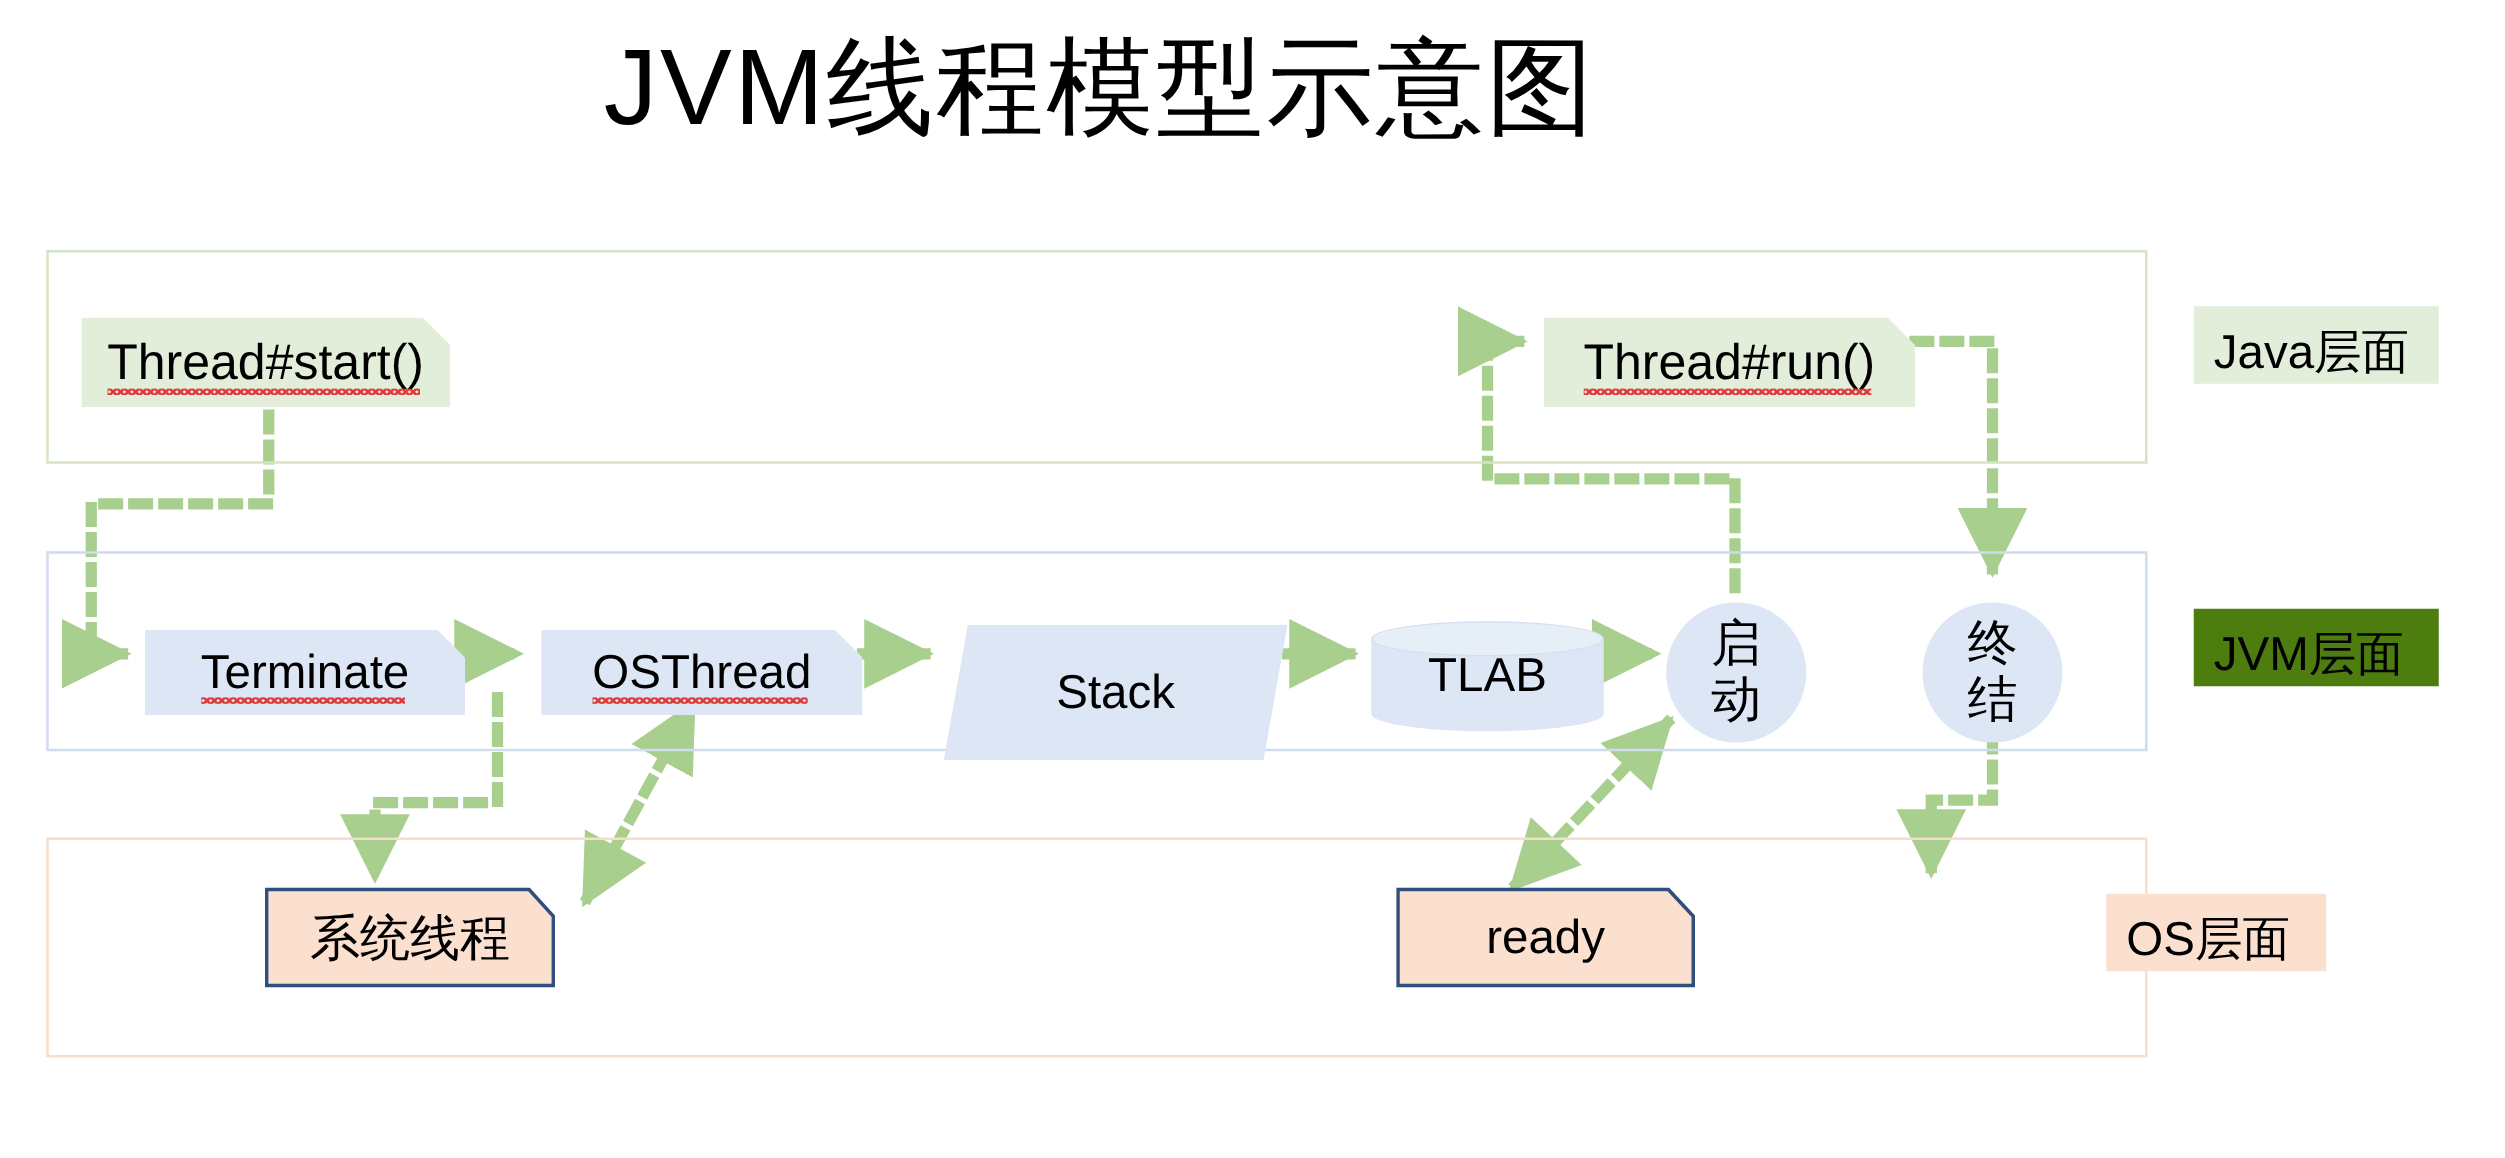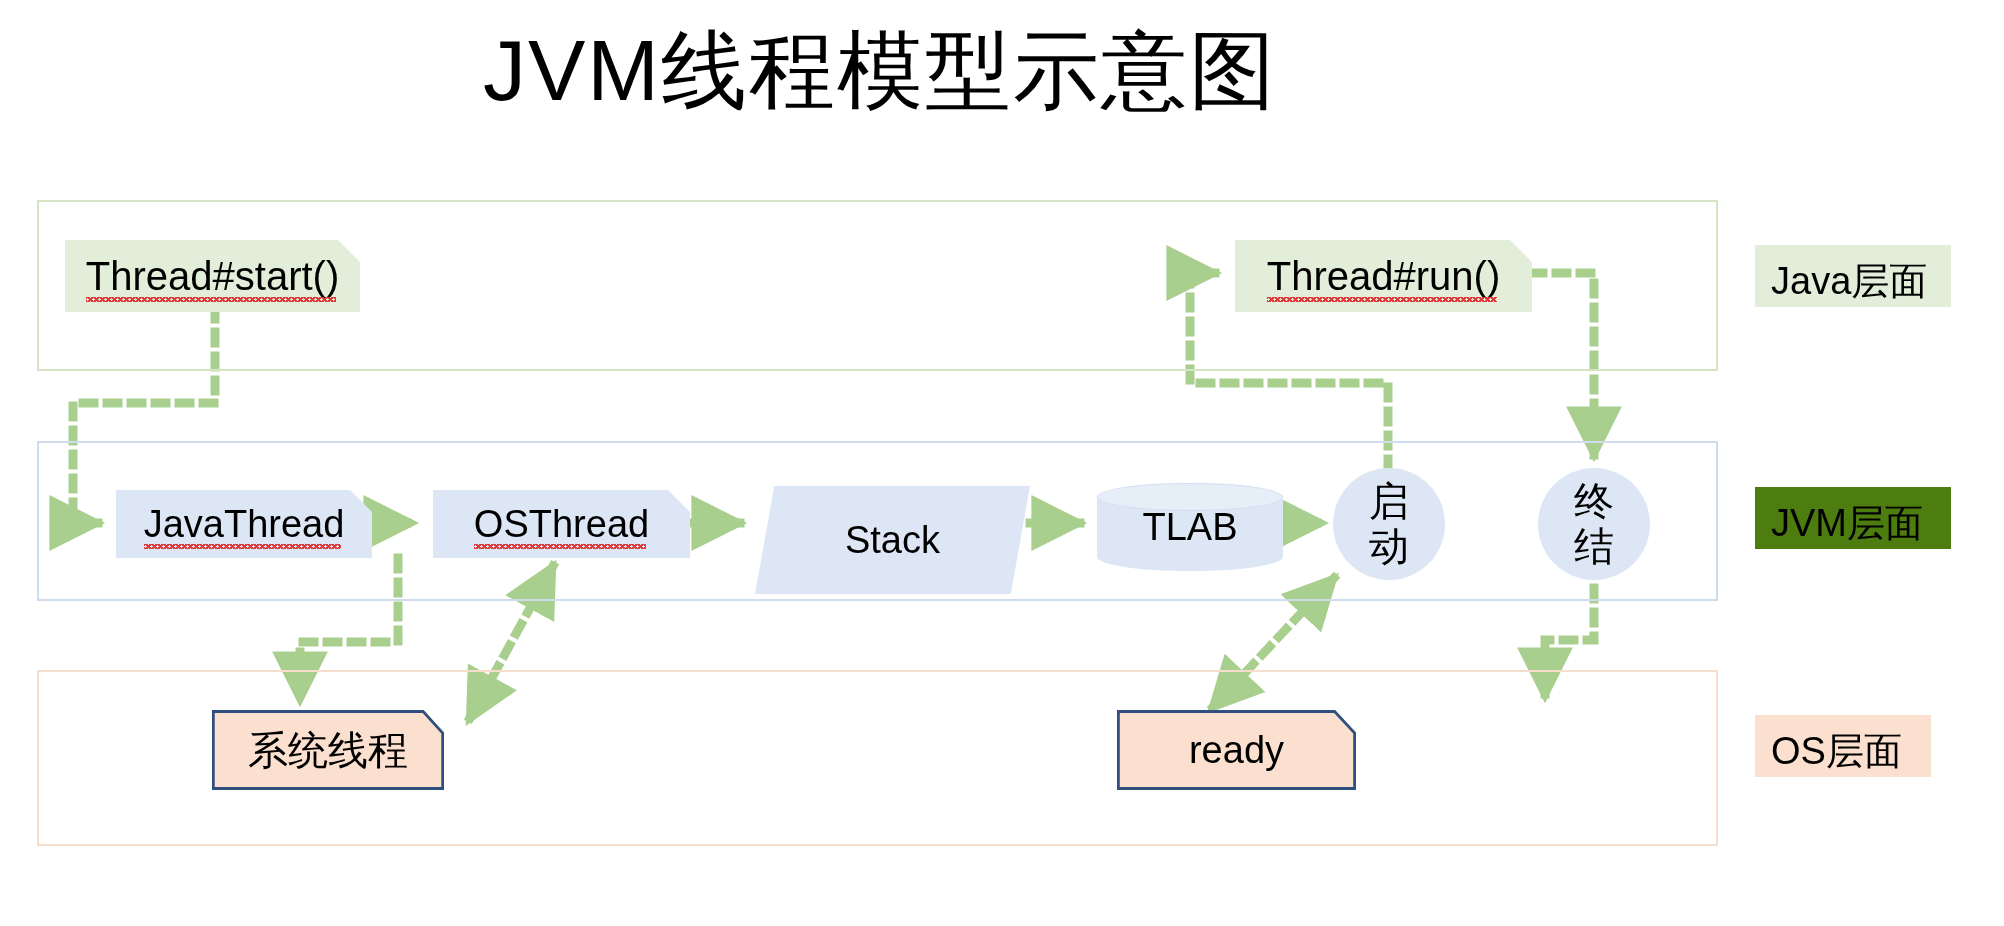--- a/index.html
+++ b/index.html
@@ -16,21 +16,21 @@
   #edges{position:absolute;left:0;top:0;width:2004px;height:926px;pointer-events:none;}
 
   
   .band{position:absolute;box-sizing:border-box;border:2px solid #cfe0bd;background:transparent;}
   .band.java{left:37px;top:200px;width:1681px;height:171px;border-color:#d5e5c3;}
   .band.jvm {left:37px;top:441px;width:1681px;height:160px;border-color:#cfdcee;}
   .band.os  {left:37px;top:670px;width:1681px;height:176px;border-color:#f6ddcc;}
 
   
   .node{position:absolute;box-sizing:border-box;display:flex;align-items:center;
-        justify-content:center;text-align:center;}
+        justify-content:center;text-align:center;margin-top:14px;}
   .node .lbl{position:relative;z-index:3;line-height:1.12;}
 
   
   .note-green{background:#e2eed9;}
   .note-green, .note-blue{
     -webkit-clip-path:polygon(0 0, calc(100% - 22px) 0, 100% 22px, 100% 100%, 0 100%);
     clip-path:polygon(0 0, calc(100% - 22px) 0, 100% 22px, 100% 100%, 0 100%);
   }
   .note-blue{background:#dce6f4;}
 
@@ -132,21 +132,21 @@
 
   <div class="node note-green fs-lg" style="left:65px;top:240px;width:295px;height:72px;">
     <span class="lbl sq">Thread#start()</span>
   </div>
 
   <div class="node note-green fs-lg" style="left:1235px;top:240px;width:297px;height:72px;">
     <span class="lbl sq">Thread#run()</span>
   </div>
 
   <div class="node note-blue fs-md" style="left:116px;top:490px;width:256px;height:68px;">
-    <span class="lbl sq">JavaThread</span>
+    <span class="lbl sq">Terminate</span>
   </div>
 
   <div class="node note-blue fs-md" style="left:433px;top:490px;width:257px;height:68px;">
     <span class="lbl sq">OSThread</span>
   </div>
 
   <div class="node trapezoid fs-md" style="left:755px;top:486px;width:275px;height:108px;">
     <span class="lbl">Stack</span>
   </div>
 
@@ -183,17 +183,17 @@
 
 
   <div class="legend java fs-md" style="left:1755px;top:245px;width:196px;height:62px;">
     <span>Java层面</span>
   </div>
 
   <div class="legend jvm fs-md" style="left:1755px;top:487px;width:196px;height:62px;">
     <span>JVM层面</span>
   </div>
 
-  <div class="legend os fs-md" style="left:1755px;top:715px;width:176px;height:62px;">
+  <div class="legend os fs-md" style="left:1685px;top:715px;width:176px;height:62px;">
     <span>OS层面</span>
   </div>
 
 </div>
 
 </body></html>

